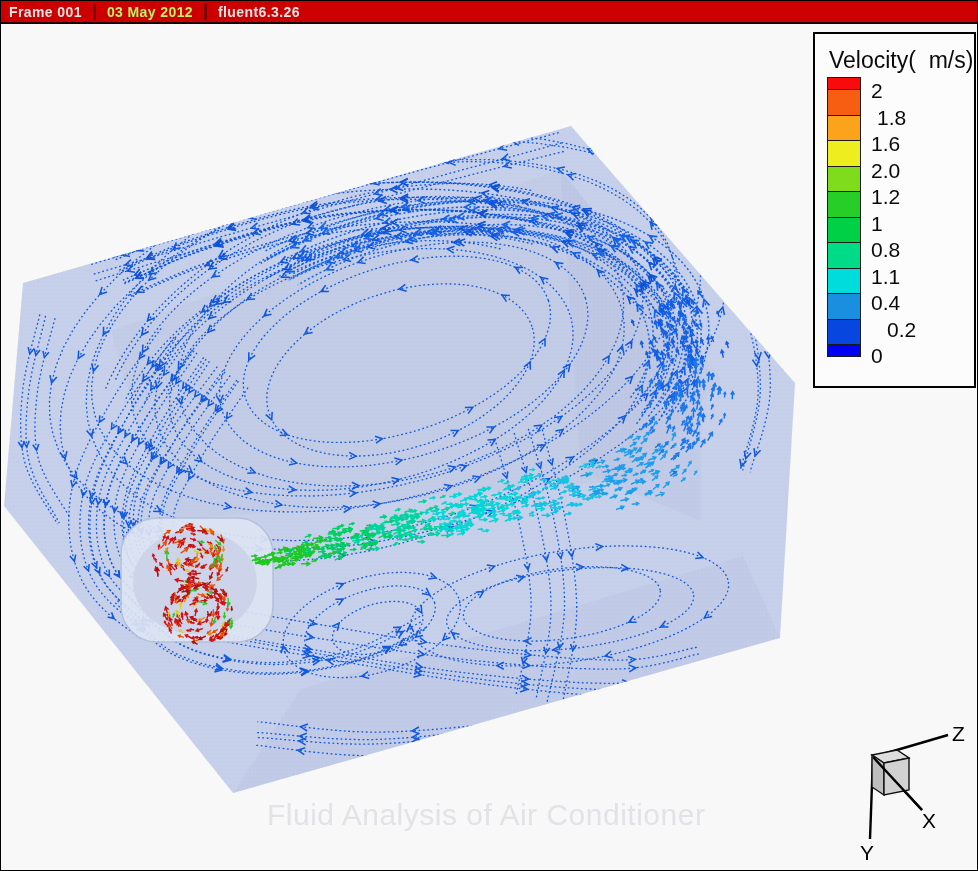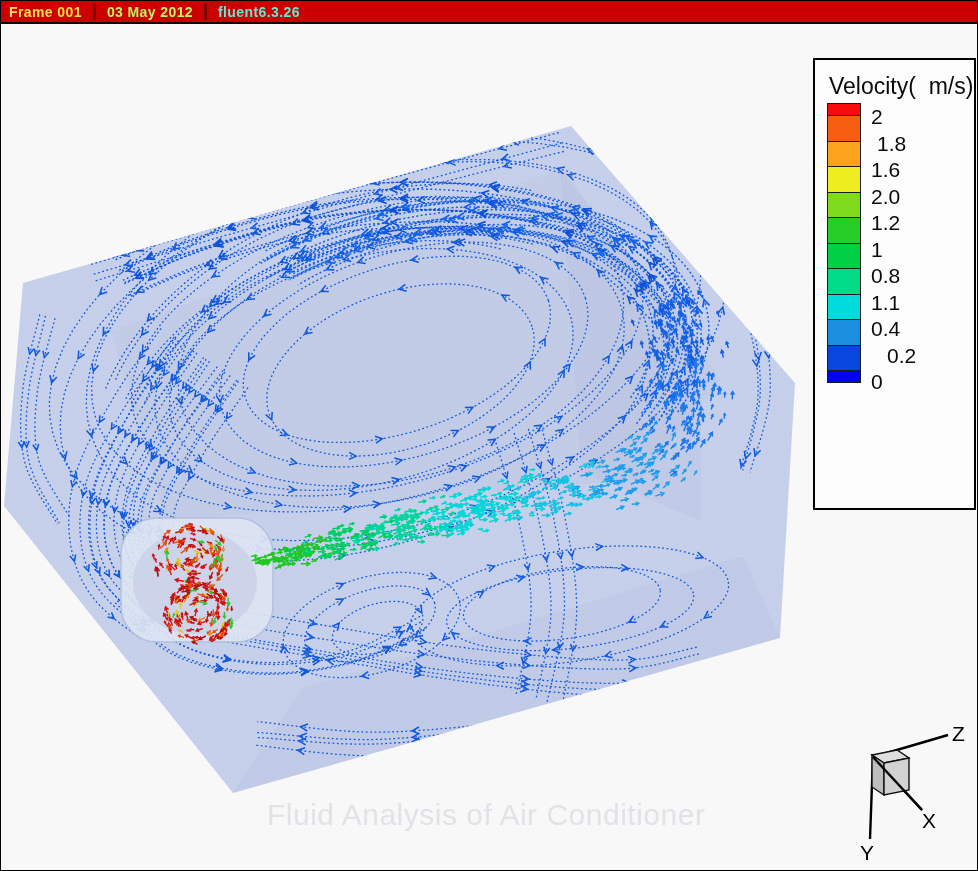--- a/index.html
+++ b/index.html
@@ -4,21 +4,21 @@
 <style>
   html,body{margin:0;padding:0;background:#e8e8e8;}
   #canvas{position:relative;width:978px;height:871px;background:#F8F8F8;overflow:hidden;
           border:1px solid #000;box-sizing:border-box;font-family:"Liberation Sans",sans-serif;}
   #titlebar{position:absolute;left:0;top:0;width:100%;height:23px;border-bottom:2px solid #1a0000;
             display:flex;align-items:center;padding-left:8px;box-sizing:border-box;gap:11px;}
   #titlebar .t{font-size:14px;font-weight:bold;letter-spacing:.4px;white-space:pre;}
   #titlebar .sep{width:3px;height:17px;}
   #scene{position:absolute;left:0;top:0;}
   #watermark{position:absolute;left:266px;top:797px;font-size:30px;letter-spacing:.5px;z-index:3;}
-  #legend{position:absolute;left:812px;top:57px;width:163px;height:452px;background:#FCFCFC;
+  #legend{position:absolute;left:812px;top:31px;width:163px;height:356px;background:#FCFCFC;
           border:2px solid #000;box-sizing:border-box;z-index:4;}
   #legend .ltitle{position:absolute;left:14px;top:13px;font-size:23px;color:#0a0a0a;white-space:pre;}
   #lbands{position:absolute;left:12px;top:44px;width:34px;}
   #lbands .band{width:34px;border:1px solid #1a1a1a;box-sizing:border-box;margin-top:-1px;}
   .llabel{position:absolute;left:56px;font-size:21px;color:#0a0a0a;line-height:24px;}
   #triad{position:absolute;left:845px;top:715px;z-index:4;}
   .axlab{font-size:21px;fill:#000;font-family:"Liberation Sans",sans-serif;}
 </style>
 </head>
 <body>
@@ -1648,25 +1648,25 @@
         <path d="M487.9 521.0L496.8 518.3M494.0 521.5L496.8 518.3L492.7 517.3" fill="none" stroke="#06D6D6" stroke-width="1.5"></path>
         <path d="M275.5 552.3L280.8 551.3M279.0 552.9L280.8 551.3L278.5 550.5" fill="none" stroke="#1FC81F" stroke-width="1.5"></path>
         <path d="M656.6 358.2L656.3 348.9M658.6 352.4L656.3 348.9L654.3 352.5" fill="none" stroke="#1560E2" stroke-width="1.5"></path>
         <path d="M302.0 552.4L310.5 550.9M307.6 553.5L310.5 550.9L306.9 549.5" fill="none" stroke="#00CE62" stroke-width="1.5"></path>
         <path d="M662.1 316.0L660.2 308.5M662.7 311.0L660.2 308.5L659.2 311.8" fill="none" stroke="#1159DC" stroke-width="1.5"></path>
         <path d="M560.1 477.4L567.4 477.3M564.6 479.1L567.4 477.3L564.6 475.7" fill="none" stroke="#17C2E4" stroke-width="1.5"></path>
       </g>
     </svg>
 
   <div id="titlebar" style="background: rgb(204, 0, 0);">
-    <span class="t" style="color: #fde047;">Frame 001</span>
+    <span class="t" style="color: #e5e5e5;">Frame 001</span>
     <span class="sep" style="background: rgb(127, 0, 0);"></span>
     <span class="t" style="color: #bef264;">03 May 2012</span>
     <span class="sep" style="background: rgb(127, 0, 0);"></span>
-    <span class="t" style="color: #5eead4;">fluent6.3.26</span>
+    <span class="t" style="color: #e5e5e5;">fluent6.3.26</span>
   </div>
 
   <div id="legend">
     <div class="ltitle">Velocity(  m/s)</div>
     <div id="lbands">
         <div class="band" style="height: 13px; background: rgb(249, 11, 11);"></div>
         <div class="band" style="height: 26.5px; background: rgb(248, 94, 18);"></div>
         <div class="band" style="height: 26.5px; background: rgb(251, 164, 27);"></div>
         <div class="band" style="height: 26.5px; background: rgb(237, 237, 31);"></div>
         <div class="band" style="height: 26.5px; background: rgb(126, 220, 28);"></div>

